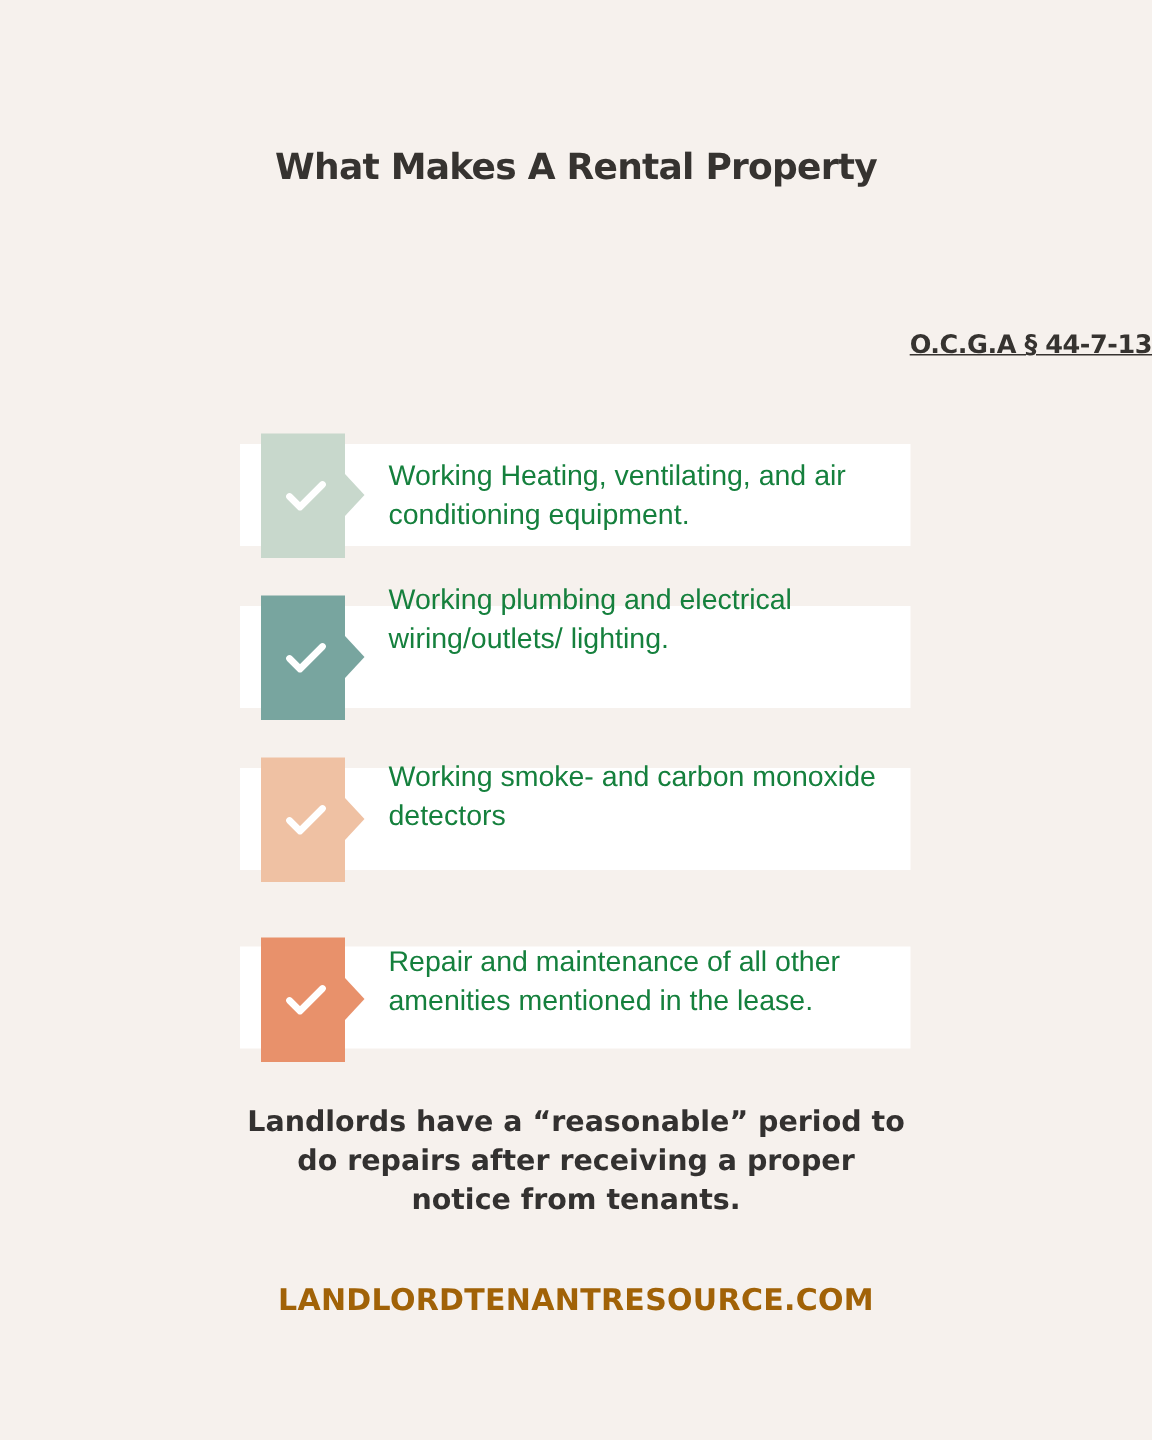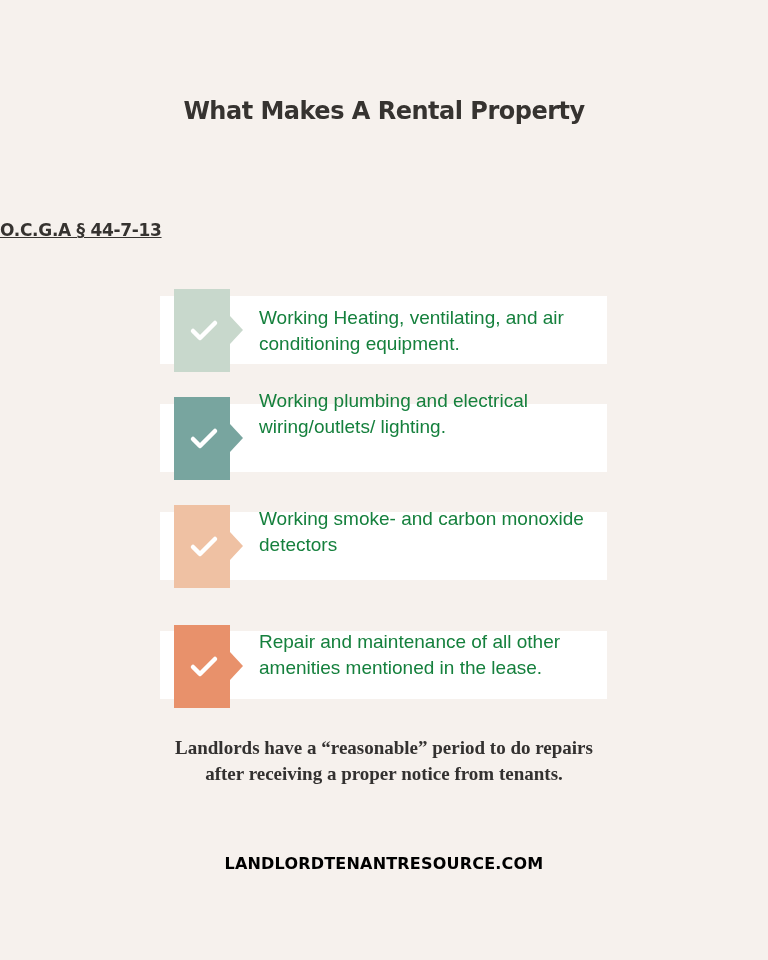--- a/index.html
+++ b/index.html
@@ -1,25 +1,25 @@
 <!DOCTYPE html>
 <html><head>
 <meta charset="utf-8">
 <style>
   html, body { margin:0; padding:0; }
   body { width:768px; height:960px; background:#f6f1ed; position:relative; overflow:hidden; color:#333130; }
   .title { position:absolute; left:0; width:768px; top:86px; text-align:center; font-family:"DejaVu Sans", sans-serif; font-weight:bold; font-size:24px; line-height:50px; letter-spacing:-0.5px; color:#363330; }
-  .statute { position:absolute; left:0; width:768px; top:220px; text-align:left; font-family:"DejaVu Sans", sans-serif; font-weight:bold; font-size:17px; text-decoration:underline; color:#363330; letter-spacing:-0.3px; }
+  .statute { position:absolute; left:0; width:768px; top:220px; text-align:right; font-family:"DejaVu Sans", sans-serif; font-weight:bold; font-size:17px; text-decoration:underline; color:#363330; letter-spacing:-0.3px; }
   .card { position:absolute; left:160px; width:447px; height:68px; background:#ffffff; }
   .tag { position:absolute; left:174px; width:56px; height:83px; }
   .tag .arrow { position:absolute; left:56px; top:27px; width:0; height:0; border-top:14px solid transparent; border-bottom:14px solid transparent; border-left:13px solid; }
   .tag .check { position:absolute; left:13px; top:24px; width:34px; height:34px; }
   .item-text { position:absolute; left:259px; width:340px; font-family:"Liberation Sans", sans-serif; font-size:19px; line-height:26px; color:#15803d; }
   .note { position:absolute; left:0; width:768px; top:735px; text-align:center; font-family:"DejaVu Sans", sans-serif; font-weight:bold; font-size:19px; line-height:26px; color:#333130; }
-  .site { position:absolute; left:0; width:768px; top:854px; text-align:center; font-family:"DejaVu Sans", sans-serif; font-weight:bold; font-size:16px; color:#000000; letter-spacing:0.2px; }
+  .site { position:absolute; left:0; width:768px; top:854px; text-align:center; font-family:"DejaVu Sans", sans-serif; font-weight:bold; font-size:20px; color:#a16207; letter-spacing:0.2px; }
 </style>
 </head>
 <body>
 
 <div class="title">
   <div>What Makes A Rental Property</div>
 </div>
 
 <div class="statute">O.C.G.A § 44-7-13</div>
 
@@ -53,16 +53,16 @@
 <div class="card" style="top:631px;"></div>
 <div class="tag" style="top:625px;background:#e8916b;">
   <div class="arrow" style="border-left-color:#e8916b;"></div>
   <svg class="check" viewBox="0 0 34 34">
       <polyline points="6,18 13,25 28,10" fill="none" stroke="#ffffff" stroke-width="4.5" stroke-linecap="round" stroke-linejoin="round"></polyline>
     </svg>
 </div>
 <div class="item-text" style="top:629px;">Repair and maintenance of all other amenities mentioned in the lease.</div>
 
 <div class="note">
-  <div style="width:440px;margin:0 auto;font-family:Liberation Serif, serif;">Landlords have a “reasonable” period to do repairs after receiving a proper notice from tenants.</div>
+  <div style="width:440px;margin:0 auto;">Landlords have a “reasonable” period to do repairs after receiving a proper notice from tenants.</div>
 </div>
 
 <div class="site">LANDLORDTENANTRESOURCE.COM</div>
 
 </body></html>

